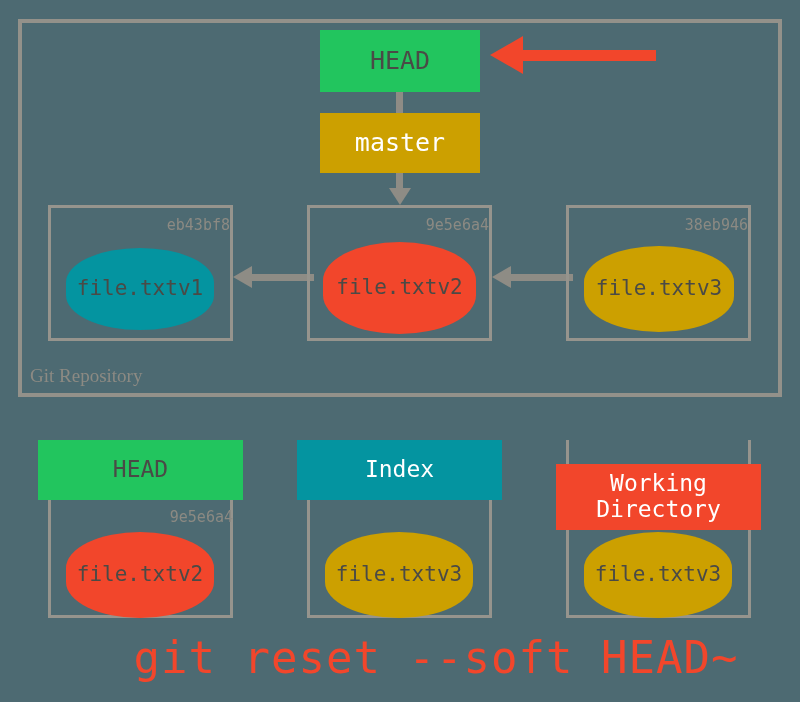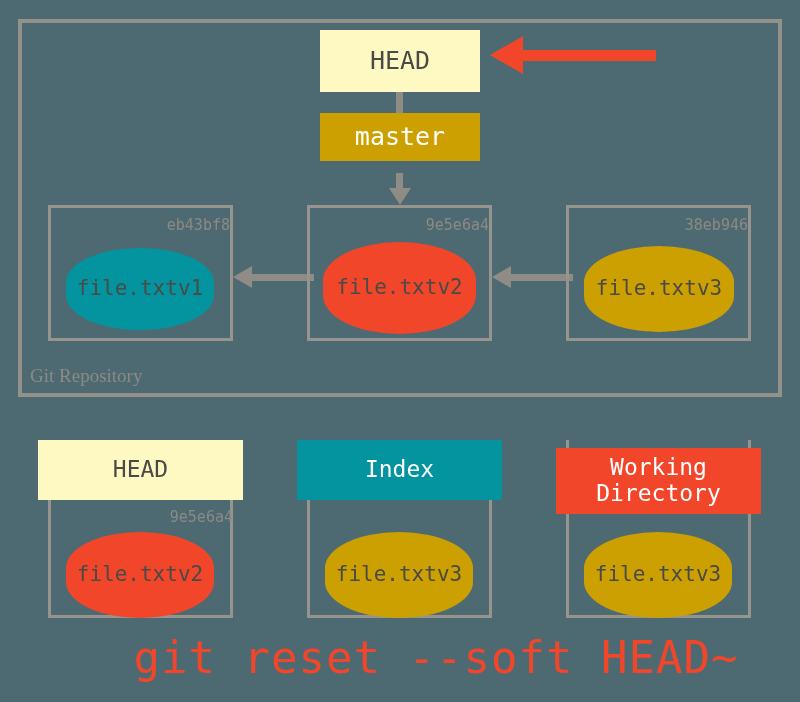--- a/index.html
+++ b/index.html
@@ -41,21 +41,21 @@
   .label-box {
     position: absolute;
     display: flex;
     align-items: center;
     justify-content: center;
     text-align: center;
     box-sizing: border-box;
     line-height: 1.12;
   }
   .head-box {
-    background: #fef9c3;
+    background: #22c55e;
     color: #4a4a46;
     justify-content: center;
   }
   .master-box {
     background: #cca000;
     color: #ffffff;
   }
   .index-box {
     background: #0494a0;
     color: #ffffff;
@@ -169,21 +169,21 @@
 
   <div class="callout-shaft" style="left:523px; top:50px; width:133px; height:11px;"></div>
   <div class="callout-head" style="left:490px; top:36px;"></div>
 
   <div class="label-box head-box" style="left:320px; top:30px; width:160px; height:62px; font-size:25px;">
     <span>HEAD</span>
   </div>
 
   <div class="v-line" style="left:396px; top:92px; width:7px; height:23px;"></div>
 
-  <div class="label-box master-box" style="left:320px; top:113px; width:160px; height:48px; font-size:25px;">
+  <div class="label-box master-box" style="left:320px; top:113px; width:160px; height:60px; font-size:25px;">
     <span>master</span>
   </div>
 
   <div class="v-line" style="left:396px; top:173px; width:7px; height:17px;"></div>
   <div class="arrow-down" style="left:389px; top:188px;"></div>
 
   <div class="commit-frame" style="left:48px; top:205px; width:185px; height:136px;">
     <div class="commit-hash">eb43bf8</div>
   </div>
   <div class="blob blob-teal" style="left:66px; top:248px; width:148px; height:82px;">
@@ -226,21 +226,21 @@
   <div class="stem-frame" style="left:307px; top:440px; width:185px; height:178px;"></div>
   <div class="label-box index-box" style="left:297px; top:440px; width:205px; height:60px; font-size:23px;">
     <span>Index</span>
   </div>
   <div class="blob blob-gold" style="left:325px; top:532px; width:148px; height:86px;">
     <span>file.txt</span>
     <span>v3</span>
   </div>
 
   <div class="stem-frame" style="left:566px; top:440px; width:185px; height:178px;"></div>
-  <div class="label-box wd-box" style="left:556px; top:448px; width:205px; height:66px; font-size:23px; flex-direction:column;">
+  <div class="label-box wd-box" style="left:556px; top:464px; width:205px; height:66px; font-size:23px; flex-direction:column;">
     <span>Working</span>
     <span>Directory</span>
   </div>
   <div class="blob blob-gold" style="left:584px; top:532px; width:148px; height:86px;">
     <span>file.txt</span>
     <span>v3</span>
   </div>
 
   <div class="command">git reset --soft HEAD~</div>
 

